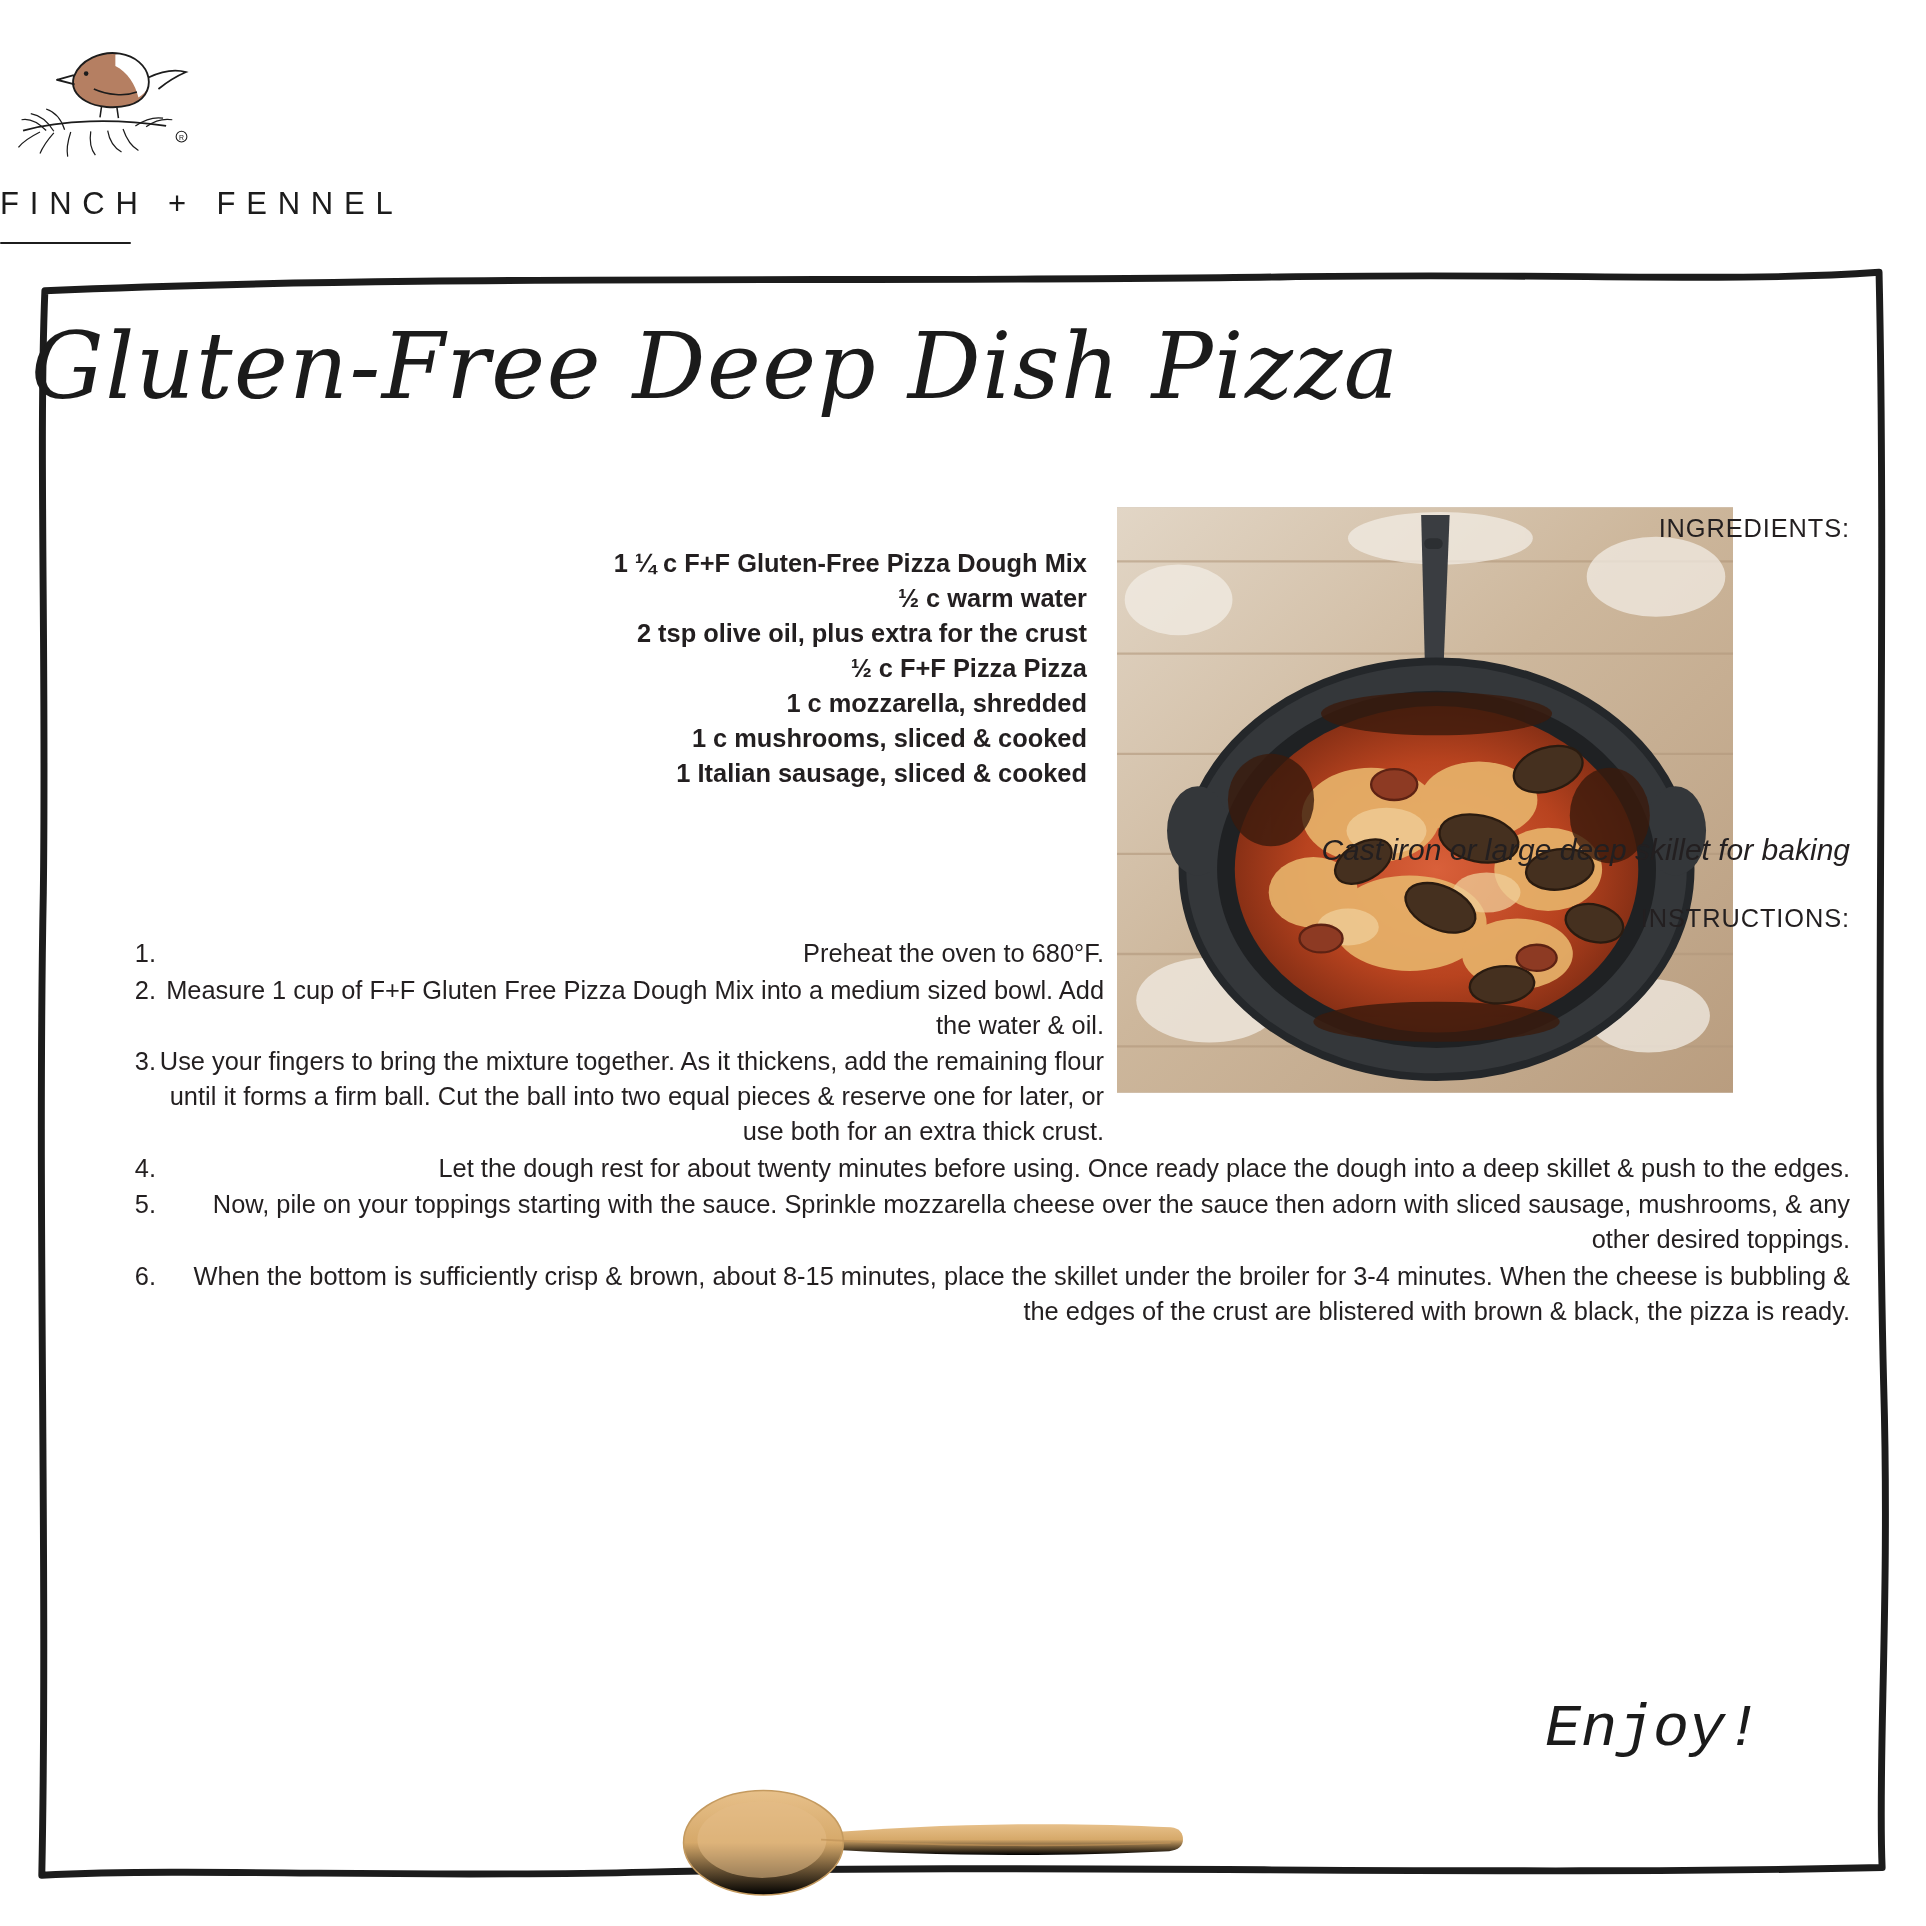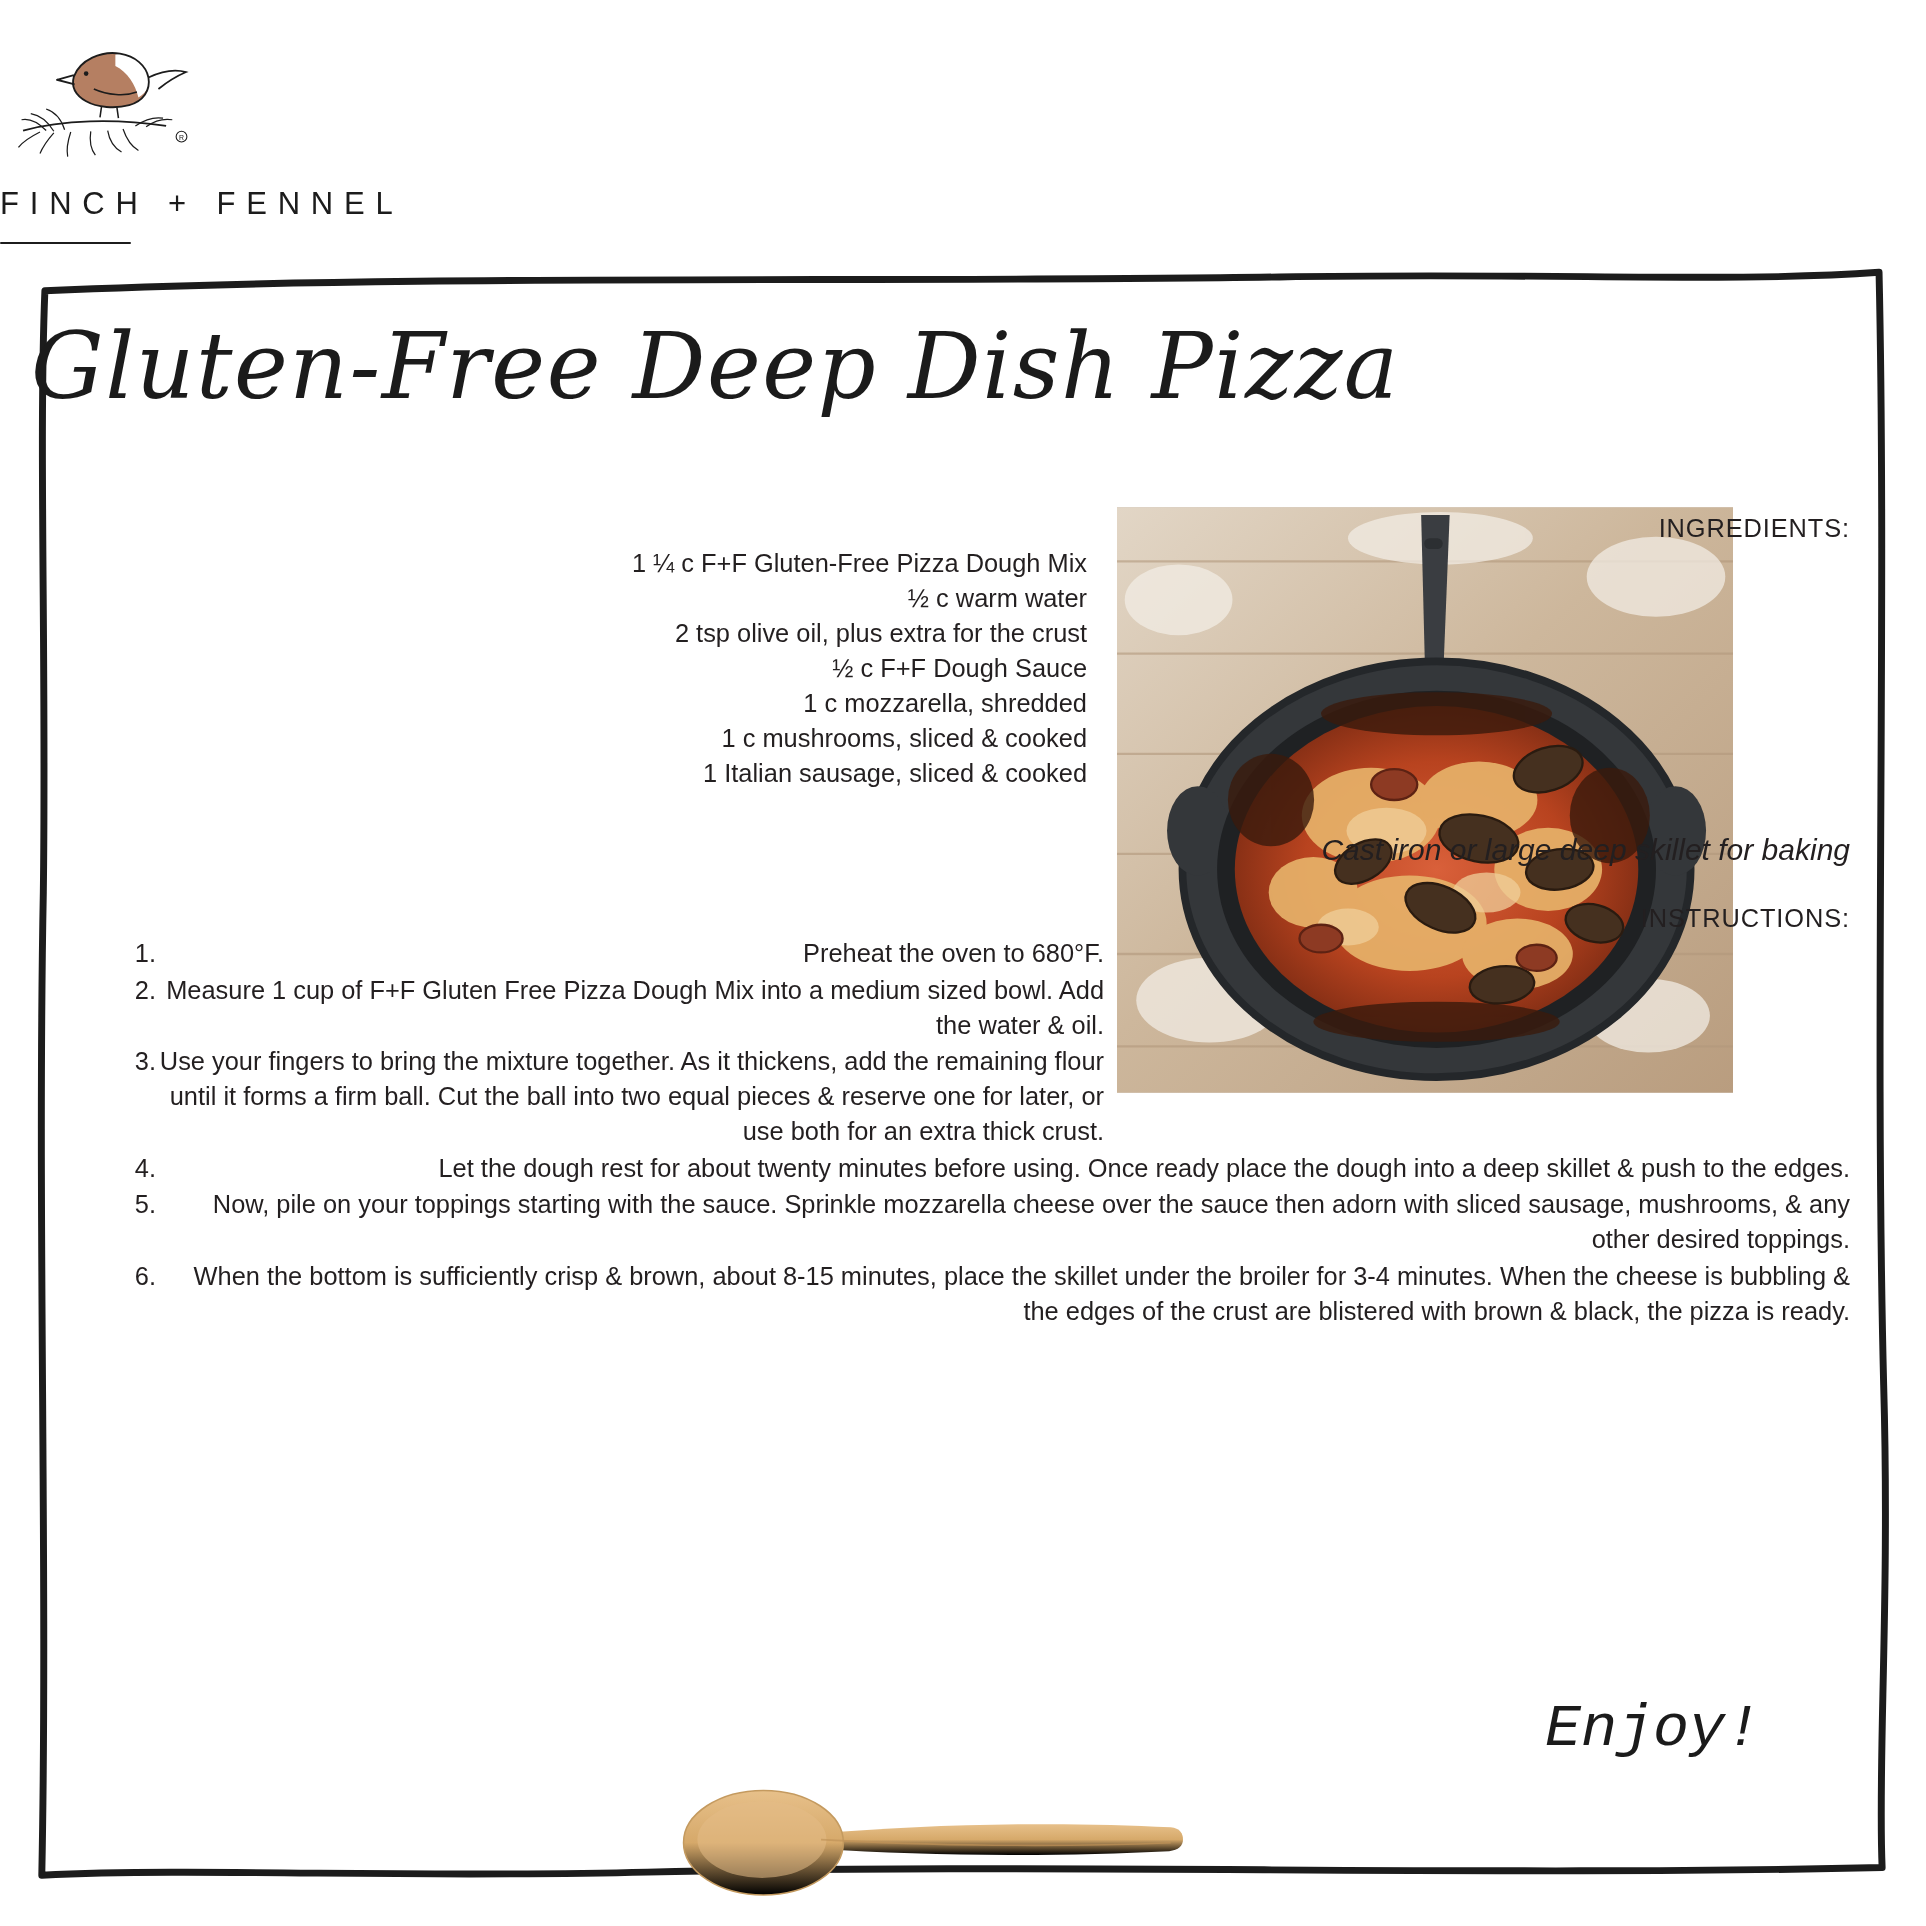--- a/index.html
+++ b/index.html
@@ -94,20 +94,21 @@
     letter-spacing: 0.9px;
     color: #231f20;
     margin: 0 0 3.1px 0;
   }
 
   .ing-list {
     list-style: none;
     margin: 0;
     padding: 0;
     width: 1002px;
+    font-weight: bold;
   }
   .ing-list li {
     font-size: 25.4px;
     line-height: 35px;
     color: #231f20;
   }
 
   .note-line {
     margin-top: 41px;
     font-size: 30px;
@@ -308,21 +309,21 @@
   </div>
 
   <div class="body-col">
 
     <div class="section-label">INGREDIENTS:</div>
 
     <ul class="ing-list">
       <li>1 ¼ c F+F Gluten-Free Pizza Dough Mix</li>
       <li>½ c warm water</li>
       <li>2 tsp olive oil, plus extra for the crust</li>
-      <li>½ c F+F Dough Sauce</li>
+      <li>½ c F+F Pizza Pizza</li>
       <li>1 c mozzarella, shredded</li>
       <li>1 c mushrooms, sliced &amp; cooked</li>
       <li>1 Italian sausage, sliced &amp; cooked</li>
     </ul>
 
     <div class="note-line">Cast iron or large deep skillet for baking</div>
 
     <div class="section-label instructions-label">INSTRUCTIONS:</div>
 
     <div class="steps">

